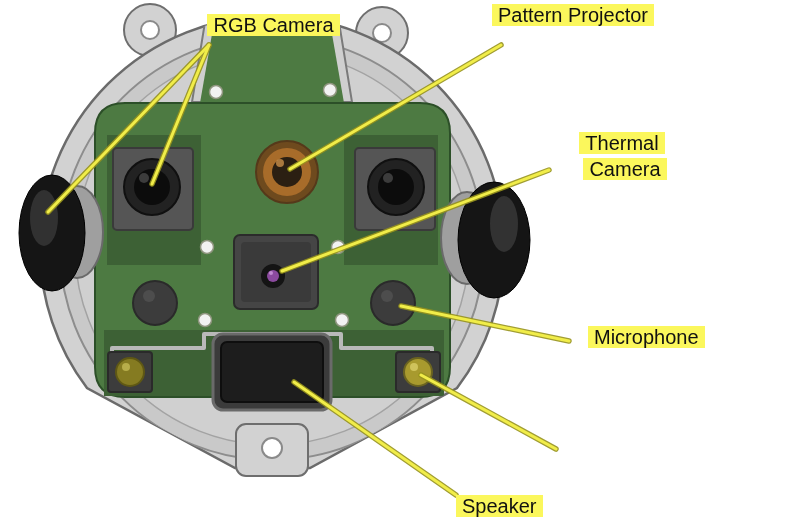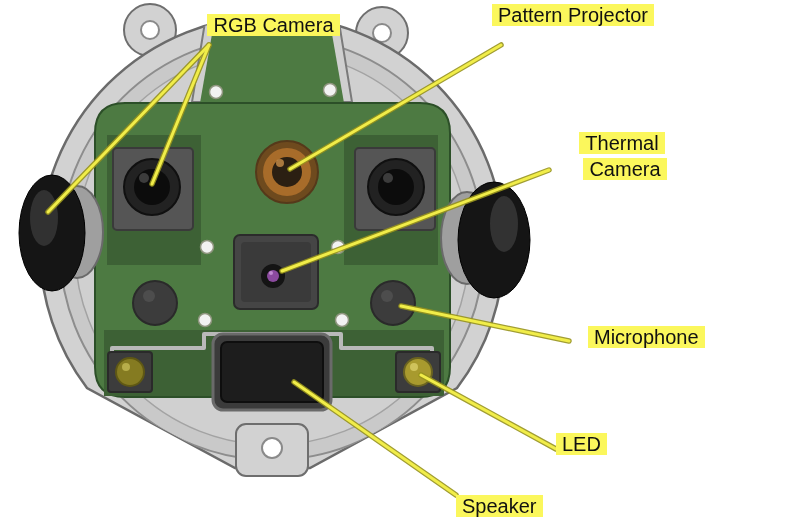--- a/index.html
+++ b/index.html
@@ -191,20 +191,17 @@
   </div>
   <div class="label lbl-proj">
     <span>Pattern Projector</span>
   </div>
   <div class="label lbl-thermal">
     <span>Thermal Camera</span>
   </div>
   <div class="label lbl-mic">
     <span>Microphone</span>
   </div>
-  <div class="label lbl-led">
-    <span>LED</span>
-  </div>
   <div class="label lbl-speaker">
     <span>Speaker</span>
   </div>
 
 </div>
 
 </body></html>

